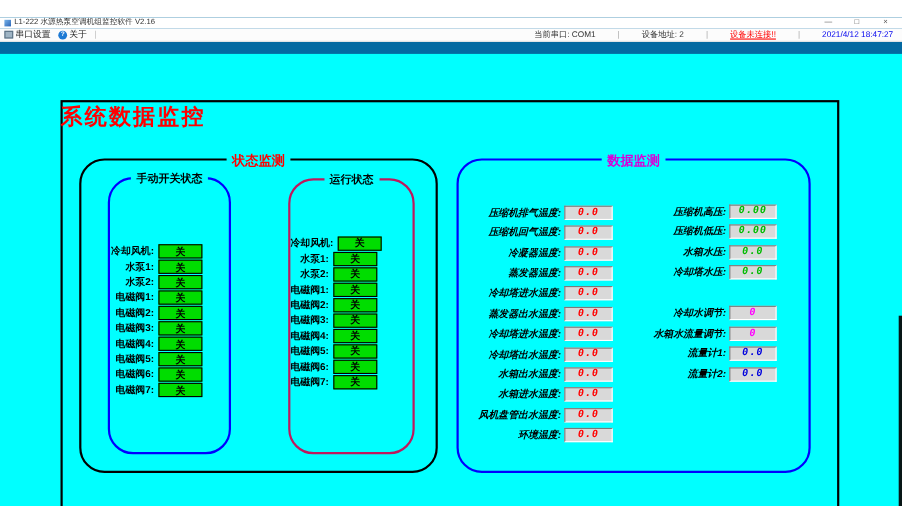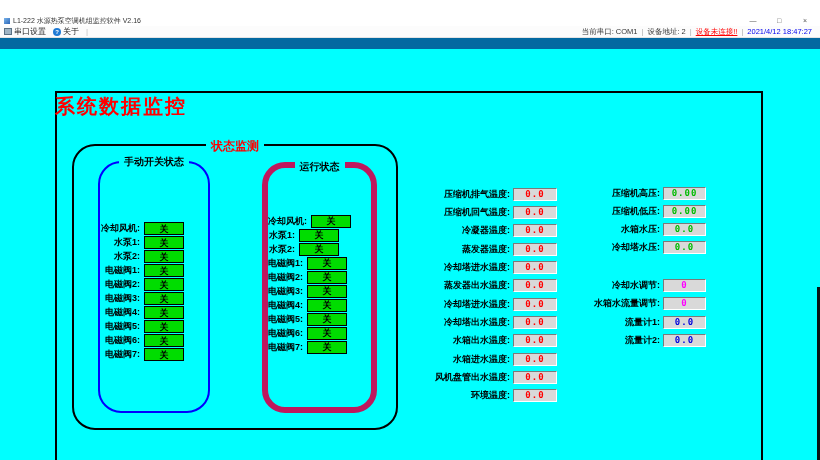--- a/index.html
+++ b/index.html
@@ -15,21 +15,21 @@
   .winbtns { margin-left:auto; display:flex; }
   .winbtns span { width:26px; text-align:center; font-size:7px; color:#555; line-height:10px; cursor:default; }
 
   .toolbar { position:absolute; left:0; top:10px; width:820px; height:12px; background:#fcfcfc;
              border-bottom:1px solid #e4e4e4; display:flex; align-items:center; padding:0 4px; font-size:8px; }
   .tbitem { display:flex; align-items:center; margin-right:7px; color:#222; white-space:nowrap; }
   .serialicon { width:8px; height:7px; background:#9fb4c4; border:1px solid #5a7184; margin-right:2px; }
   .helpicon { width:8px; height:8px; border-radius:50%; background:#1e7ad4; color:#fff; font-size:6px;
               line-height:8px; text-align:center; margin-right:2px; font-weight:bold; }
   .tbsep { color:#c0c0c0; margin-right:6px; }
-  .statusline { margin-left:auto; display:flex; align-items:center; gap:4px; font-size:7.5px;
+  .statusline { margin-left:auto; display:flex; align-items:center; gap:20px; font-size:7.5px;
                 color:#333; padding-right:4px; white-space:nowrap; }
   .statusline .sep { color:#aaa; }
   .statusline .err { color:#ff0000;text-decoration:underline; }
   .statusline .time { color:#0000ee; }
 
   .tabstrip { position:absolute; left:0; top:22px; width:820px; height:11px; background:#f0f0f0;
               display:flex; align-items:stretch; padding-left:3px; border-bottom:1px solid #cfcfcf; }
   .tab { min-width:44px; padding:0 7px; font-size:8px; color:#222; display:flex; align-items:center;
          justify-content:center; border-right:1px solid #dadada; white-space:nowrap; }
   .tab.selected { background:#ffffff; outline:1px dashed #777; outline-offset:-2px; }
@@ -41,39 +41,39 @@
                font-size:20px; font-weight:bold; color:#ff0000; letter-spacing:2px; }
 
   .panel, .group { position:absolute;border-radius:23px; }
   .legend { position:absolute; top:-8px; left:50%; transform:translateX(-50%); background:#00ffff;
             padding:0 5px; white-space:nowrap; font-weight:bold; }
   .statuspanel { left:72px; top:95px; width:326px; height:286px; border:2px solid #000; }
   .statuspanel > .legend { font-size:12px; color:#ff0000; }
   .datapanel { left:415px; top:95px; width:322px; height:286px; border:2px solid #0000ff; }
   .datapanel > .legend { font-size:12px; color:#d800d8; }
   .manualgroup { left:98px; top:112px; width:112px; height:252px; border:2px solid #0000ff; }
-  .rungroup { left:262px; top:113px; width:115px; height:251px; border:6px solid #be185d; }
+  .rungroup { left:262px; top:113px; width:115px; height:251px; border:2px solid #be185d; }
   .group > .legend { font-size:10px; color:#000; }
 
   .rows { position:absolute; left:0; right:16px; display:flex; flex-direction:column; justify-content:center; }
   #manual-rows { top:24px; bottom:15px; }
   #run-rows { top:25px; bottom:32px; }
   .srow { display:flex; align-items:center; height:14px; }
   .slabel { flex:1; text-align:right; font-size:9px; font-weight:bold; color:#000; margin-right:4px; white-space:nowrap; }
   .sw { width:40px; height:13px; flex:none; background:#00dd00; border:1px solid #000; padding:0;
         font-size:9px; font-weight:bold; color:#000; line-height:10px; text-align:center;
         margin-right:8px; font-family:inherit; }
   .rungroup .sw { margin-right:16px; }
   .sw.yellow { background:#ffff00; color:#ff0000; }
 
   .datacol { position:absolute; display:flex; flex-direction:column; justify-content:space-between; }
   #data-left { left:423px; top:138px; width:134px; height:216px; }
   #data-right-a { left:590px; top:137px; width:116px; height:69px; }
   #data-right-b { left:590px; top:229px; width:116px; height:70px; }
-  .drow { display:flex; align-items:center; justify-content:flex-end; height:14px; }
+  .drow { display:flex; justify-content:flex-end; height:14px;font-style:italic; }
   .dlabel { font-size:9px; font-weight:bold; color:#000; margin-right:3px; white-space:nowrap; }
   .dval { width:44px; height:13px; flex:none; background:#d9d9d9;
           border-top:1px solid #7a7a7a; border-left:1px solid #7a7a7a;
           border-bottom:1px solid #ffffff; border-right:1px solid #ffffff;
           font-family:"DejaVu Sans Mono", monospace; font-size:9px; font-weight:bold;
           text-align:center; line-height:11px; letter-spacing:1px; }
   #data-right-a .dval, #data-right-b .dval { width:43px; }
 
   .rightedge { position:absolute; right:0; top:238px; width:3px; height:222px; background:#071616; }
   .bottombar { position:absolute; left:0; bottom:0; width:820px; height:4px; }
@@ -208,20 +208,23 @@
             <span class="slabel">电磁阀6:</span>
             <button class="sw">关</button>
           </div>
           <div class="srow">
             <span class="slabel">电磁阀7:</span>
             <button class="sw">关</button>
           </div>
         </div>
     </div>
 
+    <div class="panel datapanel">
+      <span class="legend">数据监测</span>
+    </div>
     <div class="datacol" id="data-left">
         <div class="drow">
           <span class="dlabel">压缩机排气温度:</span>
           <span class="dval" style="color: rgb(255, 0, 0);">0.0</span>
         </div>
         <div class="drow">
           <span class="dlabel">压缩机回气温度:</span>
           <span class="dval" style="color: rgb(255, 0, 0);">0.0</span>
         </div>
         <div class="drow">

